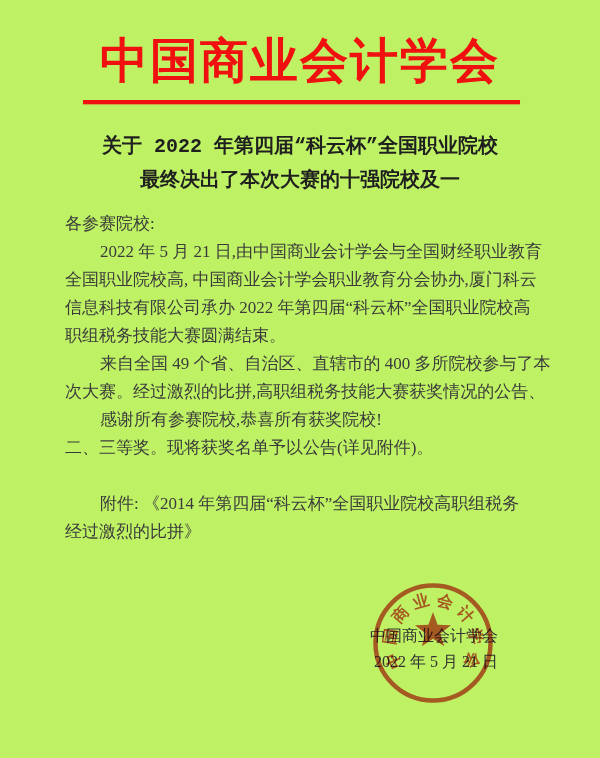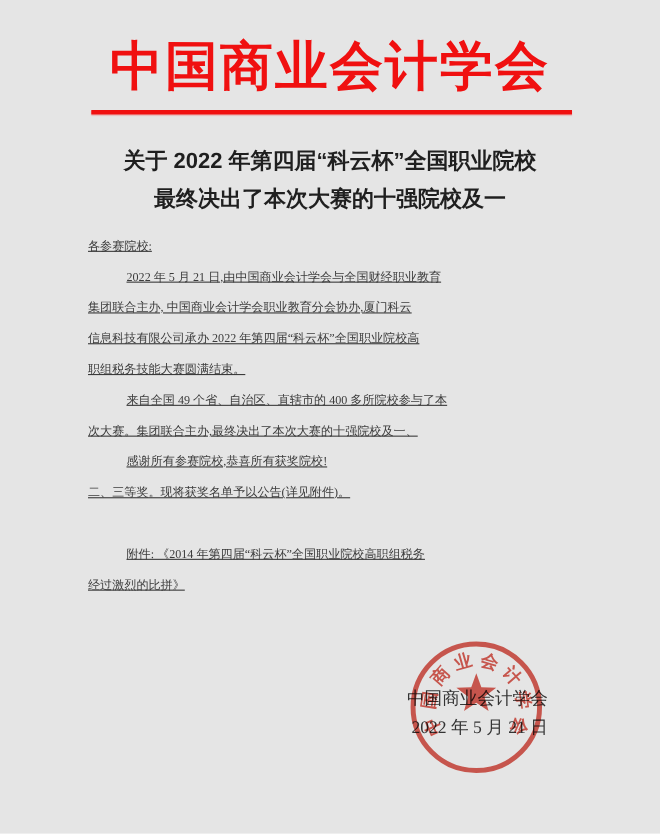--- a/index.html
+++ b/index.html
@@ -6,21 +6,21 @@
     --accent_red:#f01010;
     --stamp_red:#d63c2f;
     --ink:#3b3b3b;
     --title_ink:#1f1f1f;
   }
   *{margin:0;padding:0;box-sizing:border-box;}
   html,body{background:#fff;}
   .page{
     position:relative;
     width:600px;height:758px;
-    background:#e5e5e5;
+    background:#bef264;
     overflow:hidden;
     font-family:"Liberation Serif","DejaVu Serif",serif;
   }
   .org-header{
     position:absolute;top:33px;left:0;right:0;
     text-align:center;
     font-size:48px;line-height:56px;
     font-weight:bold;
     letter-spacing:2px;
     color:var(--accent_red);
@@ -29,32 +29,31 @@
   }
   .red-rule{
     position:absolute;top:100px;left:83px;
     width:437px;height:4px;
     background:var(--accent_red);
     box-shadow:0 1px 1px rgba(240,16,16,.35);
   }
   .doc-title{
     position:absolute;top:130px;left:0;right:0;
     text-align:center;
-    font-family:Liberation Sans, sans-serif;
+    font-family:Liberation Mono, monospace;
     font-weight:bold;
     font-size:20px;line-height:34px;
     color:var(--title_ink);
     white-space:nowrap;
   }
   .doc-body{
-    position:absolute;top:210px;left:80px;width:480px;
-    font-size:11px;line-height:28px;
+    position:absolute;top:210px;left:65px;width:480px;
+    font-size:17px;line-height:28px;
     color:var(--ink);
     white-space:nowrap;
-    text-decoration:underline;
   }
   .doc-body .line{min-height:28px;}
   .doc-body .indent{text-indent:35px;}
   .signature{
     position:absolute;top:623px;right:102px;
     text-align:right;
     font-size:16px;line-height:26px;
     color:#343434;
     white-space:nowrap;
   }
@@ -81,25 +80,25 @@
   <div class="red-rule"></div>
 
   <div class="doc-title">
     <div>关于 2022 年第四届“科云杯”全国职业院校</div>
     <div>最终决出了本次大赛的十强院校及一</div>
   </div>
 
   <div class="doc-body">
     <div class="line">各参赛院校:</div>
     <div class="line indent">2022 年 5 月 21 日,由中国商业会计学会与全国财经职业教育</div>
-    <div class="line">集团联合主办, 中国商业会计学会职业教育分会协办,厦门科云</div>
+    <div class="line">全国职业院校高, 中国商业会计学会职业教育分会协办,厦门科云</div>
     <div class="line">信息科技有限公司承办 2022 年第四届“科云杯”全国职业院校高</div>
     <div class="line">职组税务技能大赛圆满结束。</div>
     <div class="line indent">来自全国 49 个省、自治区、直辖市的 400 多所院校参与了本</div>
-    <div class="line">次大赛。集团联合主办,最终决出了本次大赛的十强院校及一、</div>
+    <div class="line">次大赛。经过激烈的比拼,高职组税务技能大赛获奖情况的公告、</div>
     <div class="line indent">感谢所有参赛院校,恭喜所有获奖院校!</div>
     <div class="line">二、三等奖。现将获奖名单予以公告(详见附件)。</div>
     <div class="line"></div>
     <div class="line indent">附件: 《2014 年第四届“科云杯”全国职业院校高职组税务</div>
     <div class="line">经过激烈的比拼》</div>
   </div>
 
   <div class="signature">
     <div>中国商业会计学会</div>
     <div>2022 年 5 月 21 日</div>

